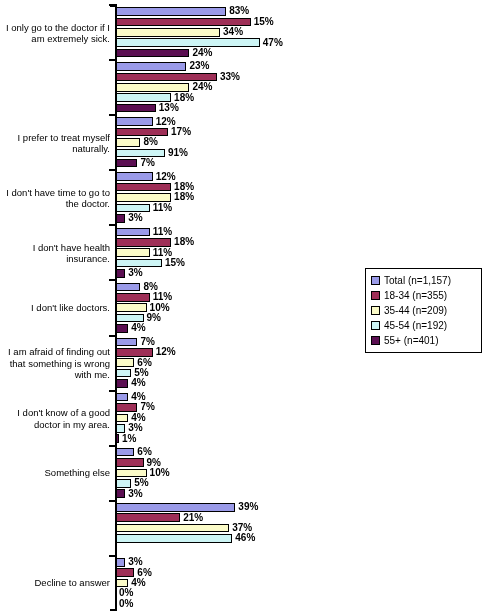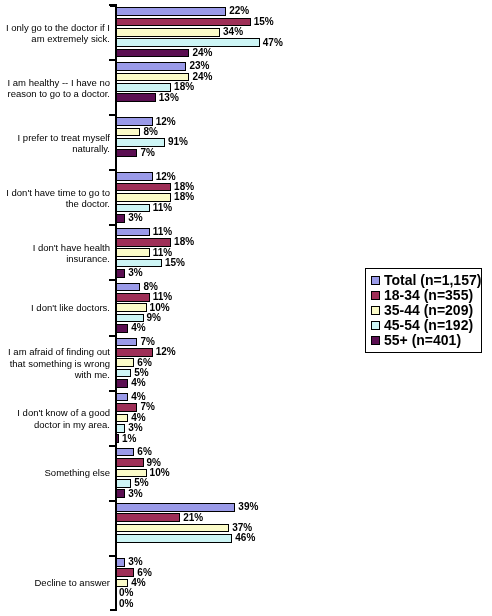--- a/index.html
+++ b/index.html
@@ -121,42 +121,42 @@
   }
   .legend-swatch {
     width: 9px;
     height: 9px;
     border: 1px solid #000000;
     box-sizing: border-box;
     margin-right: 4px;
     flex: 0 0 auto;
   }
   .legend-text {
-    font-size: 14px;
-    font-weight: bold;
+    font-size: 10px;
+    font-weight: normal;
     line-height: 11px;
     white-space: nowrap;
   }
 </style>
 </head>
 <body>
 
 <div id="chart-root">
   <div class="plot">
     <div class="axis-line"></div>
     <div class="axis-cap" style="top:5px;"></div>
     <div class="axis-cap" style="top:609px;"></div>
     <div class="groups" id="groups">
         <div class="group" style="height: 55.1px;">
           <div class="tick"></div>
           <div class="cat-label">I only go to the doctor if I am extremely sick.</div>
           <div class="bars" style="top: 1.55px;">
             <div class="bar-row">
               <div class="bar" style="width: 110.16px; background: rgb(154, 154, 232);"></div>
-              <div class="bar-value" style="left: 113.16px;">22%</div>
+              <div class="bar-value" style="left: 113.16px;">83%</div>
             </div>
             <div class="bar-row">
               <div class="bar" style="width: 134.64px; background: rgb(158, 47, 87);"></div>
               <div class="bar-value" style="left: 137.64px;">15%</div>
             </div>
             <div class="bar-row">
               <div class="bar" style="width: 104.04px; background: rgb(251, 251, 200);"></div>
               <div class="bar-value" style="left: 107.04px; text-align: right;">34%</div>
             </div>
             <div class="bar-row">
@@ -164,47 +164,54 @@
               <div class="bar-value" style="left: 146.82px;">47%</div>
             </div>
             <div class="bar-row">
               <div class="bar" style="width: 73.44px; background: rgb(91, 15, 82);"></div>
               <div class="bar-value" style="left: 76.44px;">24%</div>
             </div>
           </div>
         </div>
         <div class="group" style="height: 55.1px;">
           <div class="tick"></div>
-          <div class="cat-label">I am healthy -- I have no reason to go to a doctor.</div>
           <div class="bars" style="top: 1.55px;">
             <div class="bar-row">
               <div class="bar" style="width: 70.38px; background: rgb(154, 154, 232);"></div>
               <div class="bar-value" style="left: 73.38px;">23%</div>
             </div>
             <div class="bar-row">
+              <div class="bar" style="width: 100.98px; background: rgb(158, 47, 87);"></div>
+              <div class="bar-value" style="left: 103.98px;">33%</div>
+            </div>
+            <div class="bar-row">
               <div class="bar" style="width: 73.44px; background: rgb(251, 251, 200);"></div>
               <div class="bar-value" style="left: 76.44px;">24%</div>
             </div>
             <div class="bar-row">
               <div class="bar" style="width: 55.08px; background: rgb(205, 245, 245);"></div>
               <div class="bar-value" style="left: 58.08px;">18%</div>
             </div>
             <div class="bar-row">
               <div class="bar" style="width: 39.78px; background: rgb(91, 15, 82);"></div>
               <div class="bar-value" style="left: 42.78px;">13%</div>
             </div>
           </div>
         </div>
         <div class="group" style="height: 55.1px;">
           <div class="tick"></div>
           <div class="cat-label">I prefer to treat myself naturally.</div>
           <div class="bars" style="top: 1.55px;">
             <div class="bar-row">
               <div class="bar" style="width: 36.72px; background: rgb(154, 154, 232);"></div>
               <div class="bar-value" style="left: 39.72px;">12%</div>
+            </div>
+            <div class="bar-row">
+              <div class="bar" style="width: 52.02px; background: rgb(158, 47, 87);"></div>
+              <div class="bar-value" style="left: 55.02px;">17%</div>
             </div>
             <div class="bar-row">
               <div class="bar" style="width: 24.48px; background: rgb(251, 251, 200);"></div>
               <div class="bar-value" style="left: 27.48px;">8%</div>
             </div>
             <div class="bar-row">
               <div class="bar" style="width: 48.96px; background: rgb(205, 245, 245);"></div>
               <div class="bar-value" style="left: 51.96px;">91%</div>
             </div>
             <div class="bar-row">

